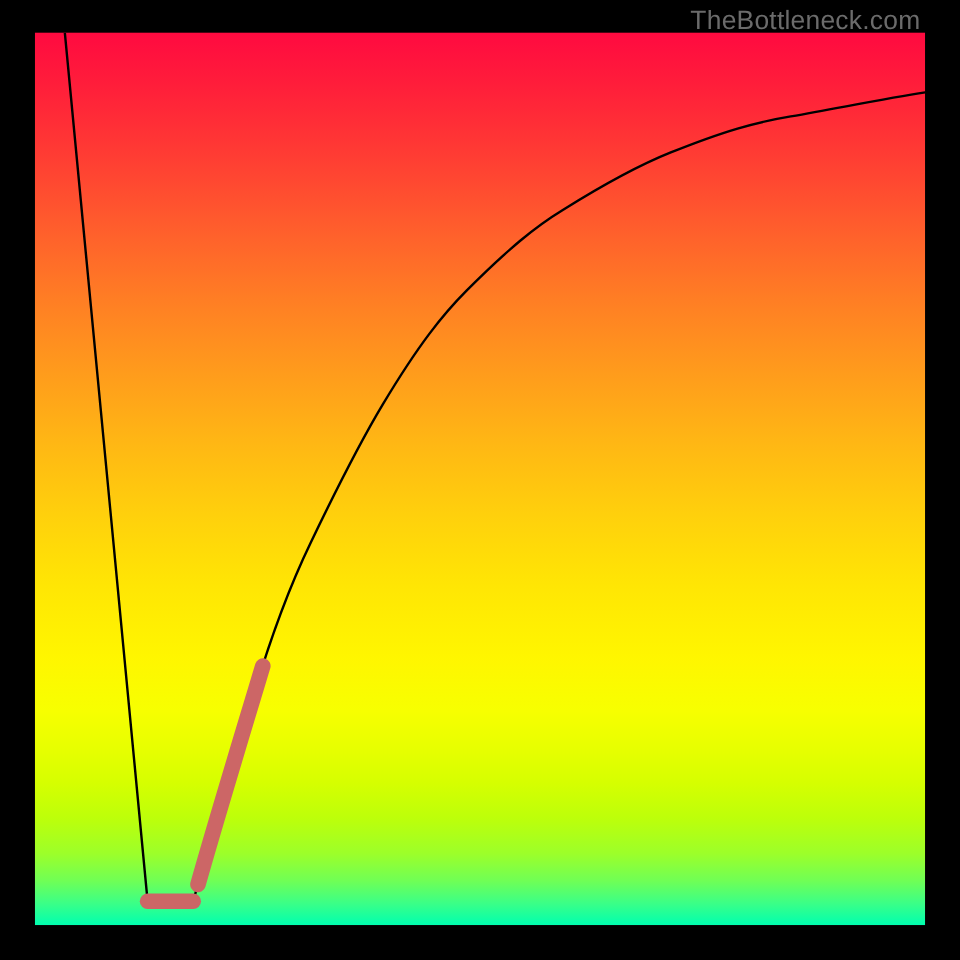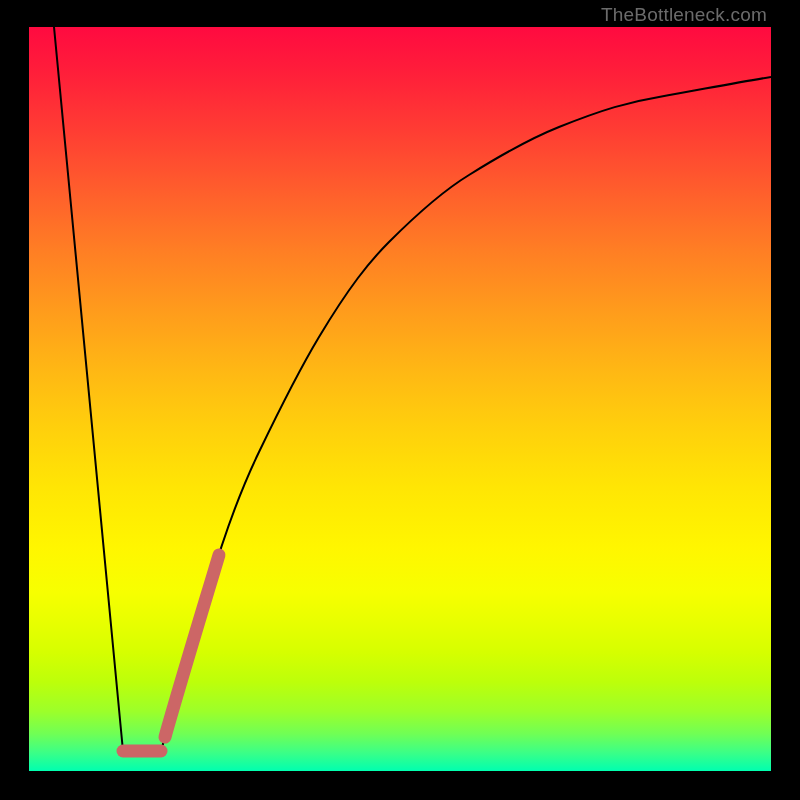--- a/index.html
+++ b/index.html
@@ -49,21 +49,21 @@
       #70ff55 95%,
       #3cff86 97.5%,
       #00ffb0 100%
     );
   }
   .watermark {
     position: absolute;
     top: 4px;
     right: 33px;
     color: #6b6b6b;
-    font-size: 19px;
+    font-size: 22px;
     font-weight: 500;
     letter-spacing: 0.2px;
     user-select: none;
   }
   svg.curve {
     position: absolute;
     inset: 0;
     width: 742px;
     height: 744px;
   }

